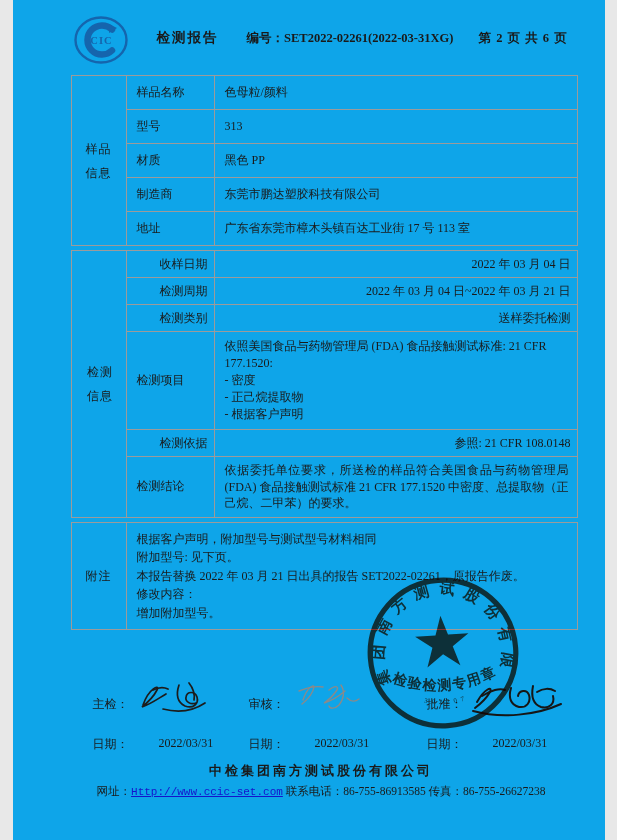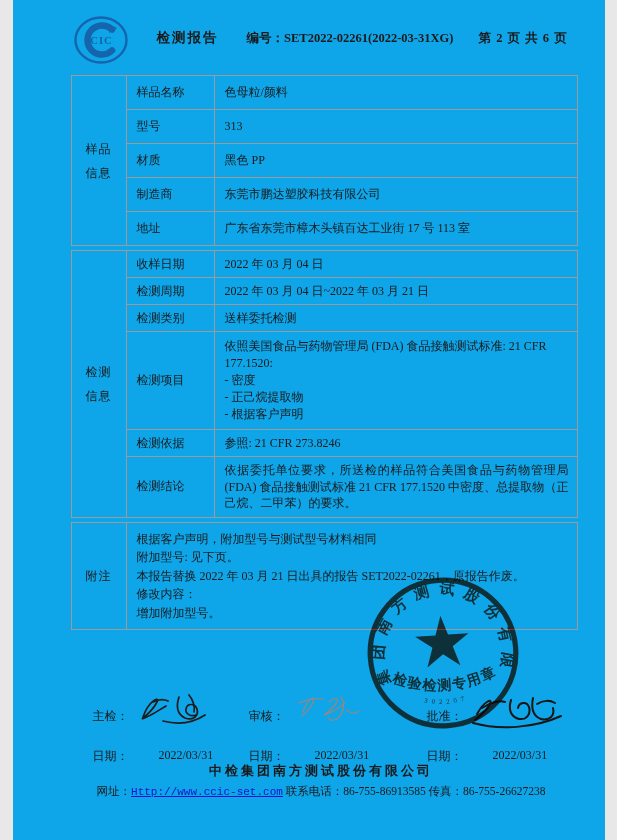--- a/index.html
+++ b/index.html
@@ -10,30 +10,30 @@
   .hdr-title{position:absolute;left:144px;top:29px;font-size:13.5px;font-weight:bold;letter-spacing:2px;}
   .hdr-no{position:absolute;left:234px;top:30px;font-size:12.5px;font-weight:bold;}
   .hdr-page{position:absolute;left:466px;top:30px;font-size:12.5px;font-weight:bold;letter-spacing:1px;}
   
   .tables{position:absolute;left:58px;top:75px;width:506px;}
   table{border-collapse:collapse;width:506px;table-layout:fixed;margin:0 0 4px 0;}
   td{border:1px solid #9b9b9b;font-size:12px;vertical-align:middle;padding:0 6px 0 10px;}
   td.sec{width:55px;text-align:center;padding:0;}
   td.sec div{width:2.4em;margin:0 auto;line-height:24px;letter-spacing:1px;}
   col.c-sec{width:55px;} col.c-label{width:88px;} col.c-val{width:363px;}
-  tr.h31 td{height:31px;} tr.h33 td{height:33px;} tr.h26 td{height:26px;}
+  tr.h31 td{height:31px;} tr.h33 td{height:33px;} tr.h26 td{height:26px;text-align:right;}
   td.multiline{padding:6px 8px 6px 10px;line-height:17px;vertical-align:top;}
   td.just{padding:5px 8px 5px 10px;line-height:16.5px;text-align:justify;}
   .remark-cell{padding:7px 8px 7px 10px;line-height:18.5px;vertical-align:top;}
   
   .stamp{position:absolute;left:352px;top:575px;width:156px;height:156px;z-index:6;
          transform:rotate(-4deg);mix-blend-mode:multiply;opacity:.92;pointer-events:none;}
   
   .sig-area{position:absolute;left:58px;top:684px;width:506px;height:78px;font-size:12px;z-index:3;}
-  .sig-col{position:absolute;top:12px;width:160px;}
+  .sig-col{position:absolute;top:0;width:160px;}
   .sig-col .sig-row{position:relative;height:38px;}
   .sig-label{position:absolute;left:0;top:12px;}
   .sig-svg{position:absolute;left:40px;top:-6px;}
   .date-row{position:absolute;top:52px;left:0;width:160px;display:flex;}
   .date-val{margin-left:30px;}
   
   .footer{position:absolute;left:0;top:762px;width:617px;text-align:center;z-index:2;}
   .f-company{font-size:13px;font-weight:bold;letter-spacing:3px;}
   .f-line{font-size:11.5px;margin-top:4px;}
   .f-link{color:#1414cc;text-decoration:underline;font-family:"Liberation Mono","DejaVu Sans Mono",monospace;font-size:11px;}
@@ -116,21 +116,21 @@
         <td class="multiline">
           <div>依照美国食品与药物管理局 (FDA) 食品接触测试标准: 21 CFR</div>
           <div>177.1520:</div>
           <div>- 密度</div>
           <div>- 正己烷提取物</div>
           <div>- 根据客户声明</div>
         </td>
       </tr>
       <tr class="h26">
         <td>检测依据</td>
-        <td>参照: 21 CFR 273.8246</td>
+        <td>参照: 21 CFR 108.0148</td>
       </tr>
       <tr>
         <td>检测结论</td>
         <td class="just">依据委托单位要求，所送检的样品符合美国食品与药物管理局 (FDA) 食品接触测试标准 21 CFR 177.1520 中密度、总提取物（正己烷、二甲苯）的要求。</td>
       </tr>
     </tbody>
       </table>
 
     <table>
       <colgroup>

